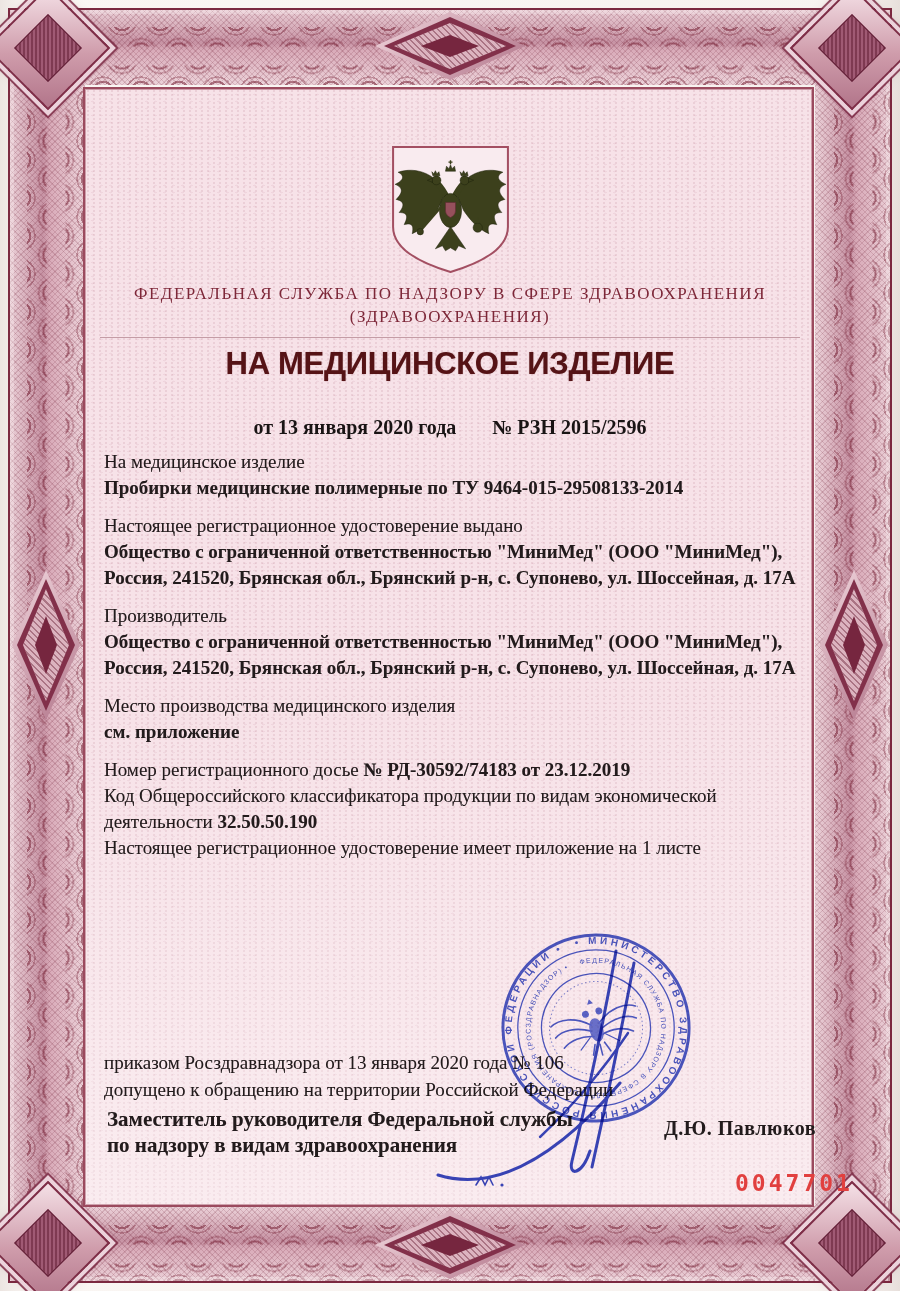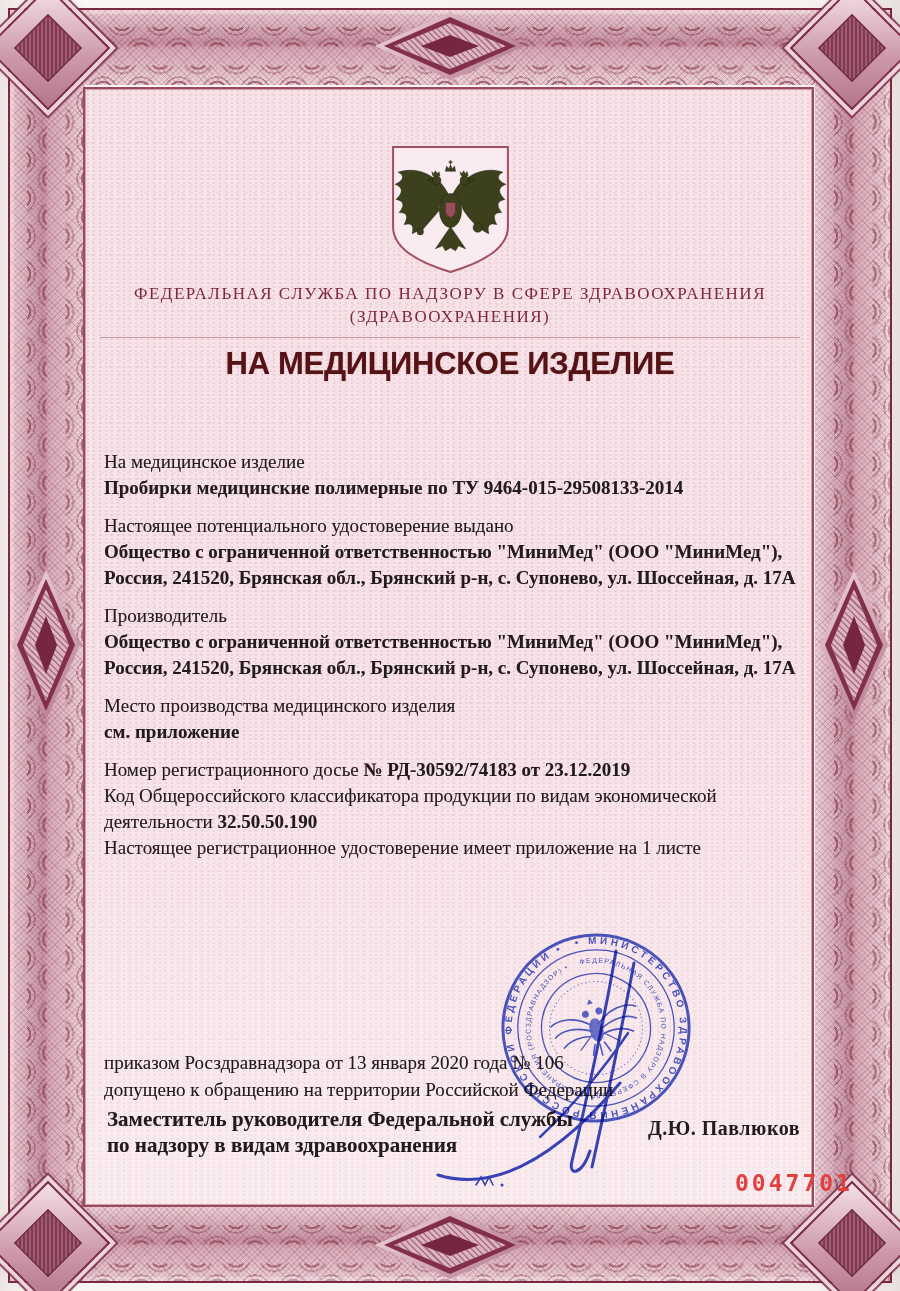--- a/index.html
+++ b/index.html
@@ -94,21 +94,21 @@
   .content p{margin:0;}
   .field{margin-bottom:12px;}
   .field .value{font-weight:bold;white-space:pre-line;}
   .inline-field{margin-bottom:12px;}
   .inline-field b{font-weight:bold;}
 
   .footer{position:absolute;left:104px;top:1049px;width:560px;
     font-size:19px;line-height:27px;color:#221b1c;text-shadow:0 0 .4px rgba(30,20,22,.3);}
   .footer p{margin:0;}
   .signer-title{margin-top:3px;padding-left:3px;font-weight:bold;font-size:21px;line-height:26px;}
-  .signer-name{position:absolute;left:648px;top:1117px;font-weight:bold;
+  .signer-name{position:absolute;left:664px;top:1117px;font-weight:bold;
     font-size:20px;letter-spacing:.5px;color:#221b1c;}
   .serial{position:absolute;left:688px;top:1170px;
     font-family:"DejaVu Sans Mono",monospace;font-weight:bold;font-size:23px;
     letter-spacing:3px;color:#e1403f;margin-left:47px;}
 
   .stamp{position:absolute;left:497px;top:929px;width:198px;height:198px;
     transform:rotate(-14deg);mix-blend-mode:multiply;opacity:.92;}
   .signature{position:absolute;left:420px;top:923px;width:305px;height:275px;
     mix-blend-mode:multiply;}
 </style>
@@ -194,28 +194,32 @@
 
   <div class="agency">
     <div>ФЕДЕРАЛЬНАЯ СЛУЖБА ПО НАДЗОРУ В СФЕРЕ ЗДРАВООХРАНЕНИЯ</div>
     <div>(ЗДРАВООХРАНЕНИЯ)</div>
   </div>
   <div class="divider"></div>
 
   <div class="title">
     <div>НА МЕДИЦИНСКОЕ ИЗДЕЛИЕ</div>
   </div>
+  <div class="dateline">
+    <span>от 13 января 2020 года</span>
+    <span>№  РЗН 2015/2596</span>
+  </div>
 
   <div class="content">
     <div class="field">
       <p class="label">На медицинское изделие</p>
       <p class="value">Пробирки медицинские полимерные по ТУ 9464-015-29508133-2014</p>
     </div>
     <div class="field">
-      <p class="label">Настоящее потенциального удостоверение выдано</p>
+      <p class="label">Настоящее регистрационное удостоверение выдано</p>
       <p class="value">Общество с ограниченной ответственностью "МиниМед" (ООО "МиниМед"),
 Россия, 241520, Брянская обл., Брянский р-н, с. Супонево, ул. Шоссейная, д. 17А</p>
     </div>
     <div class="field">
       <p class="label">Производитель</p>
       <p class="value">Общество с ограниченной ответственностью "МиниМед" (ООО "МиниМед"),
 Россия, 241520, Брянская обл., Брянский р-н, с. Супонево, ул. Шоссейная, д. 17А</p>
     </div>
     <div class="field">
       <p class="label">Место производства медицинского изделия</p>

